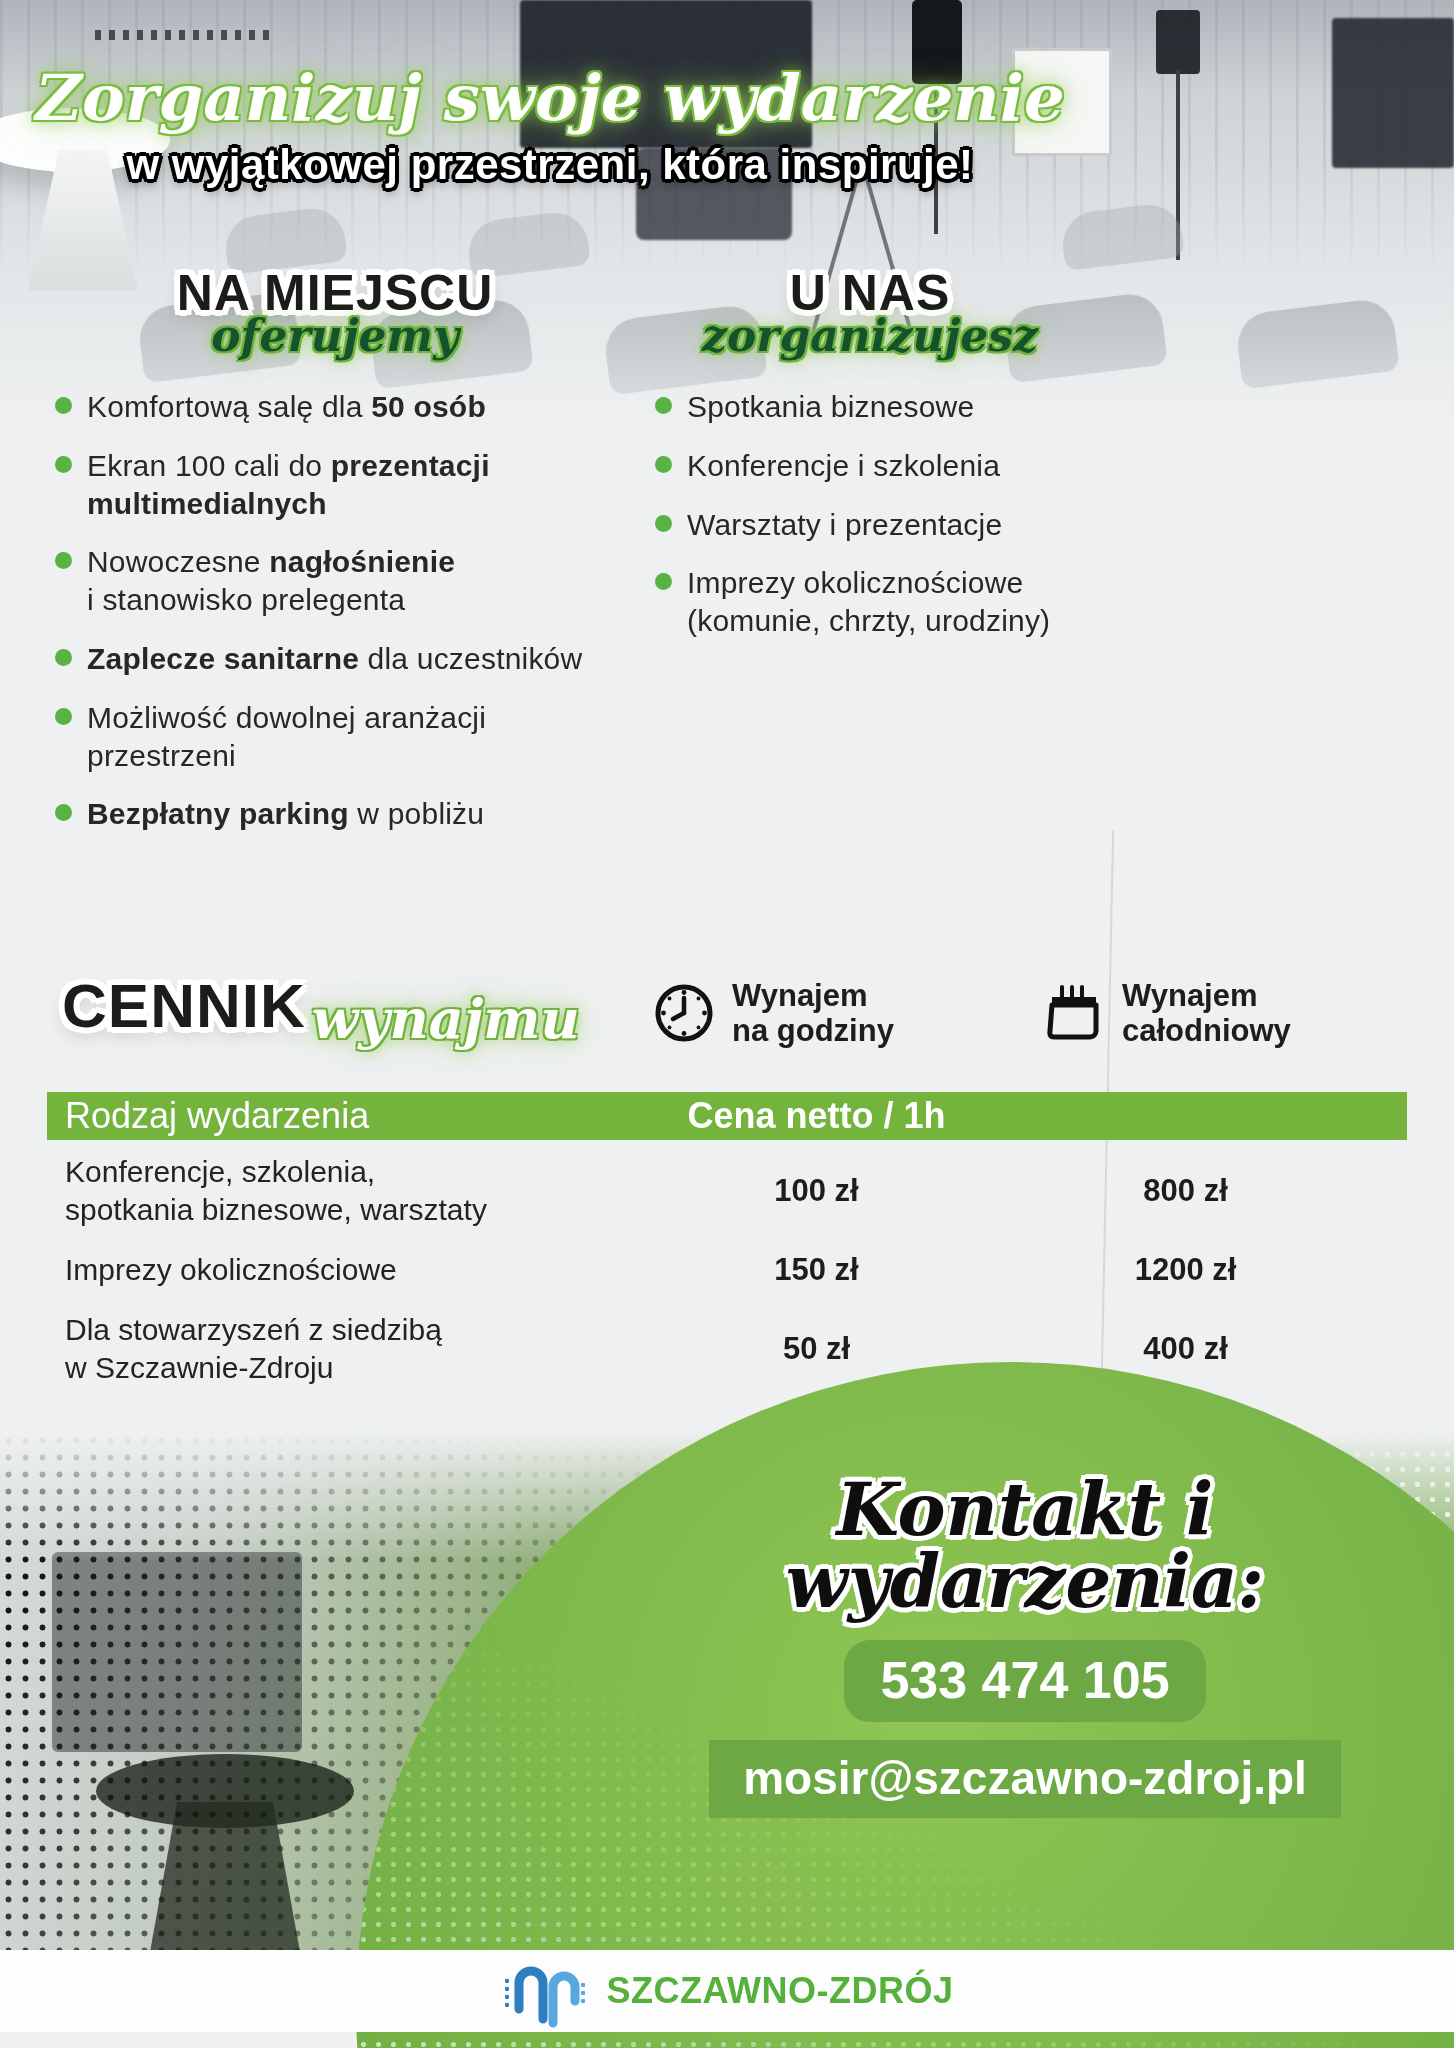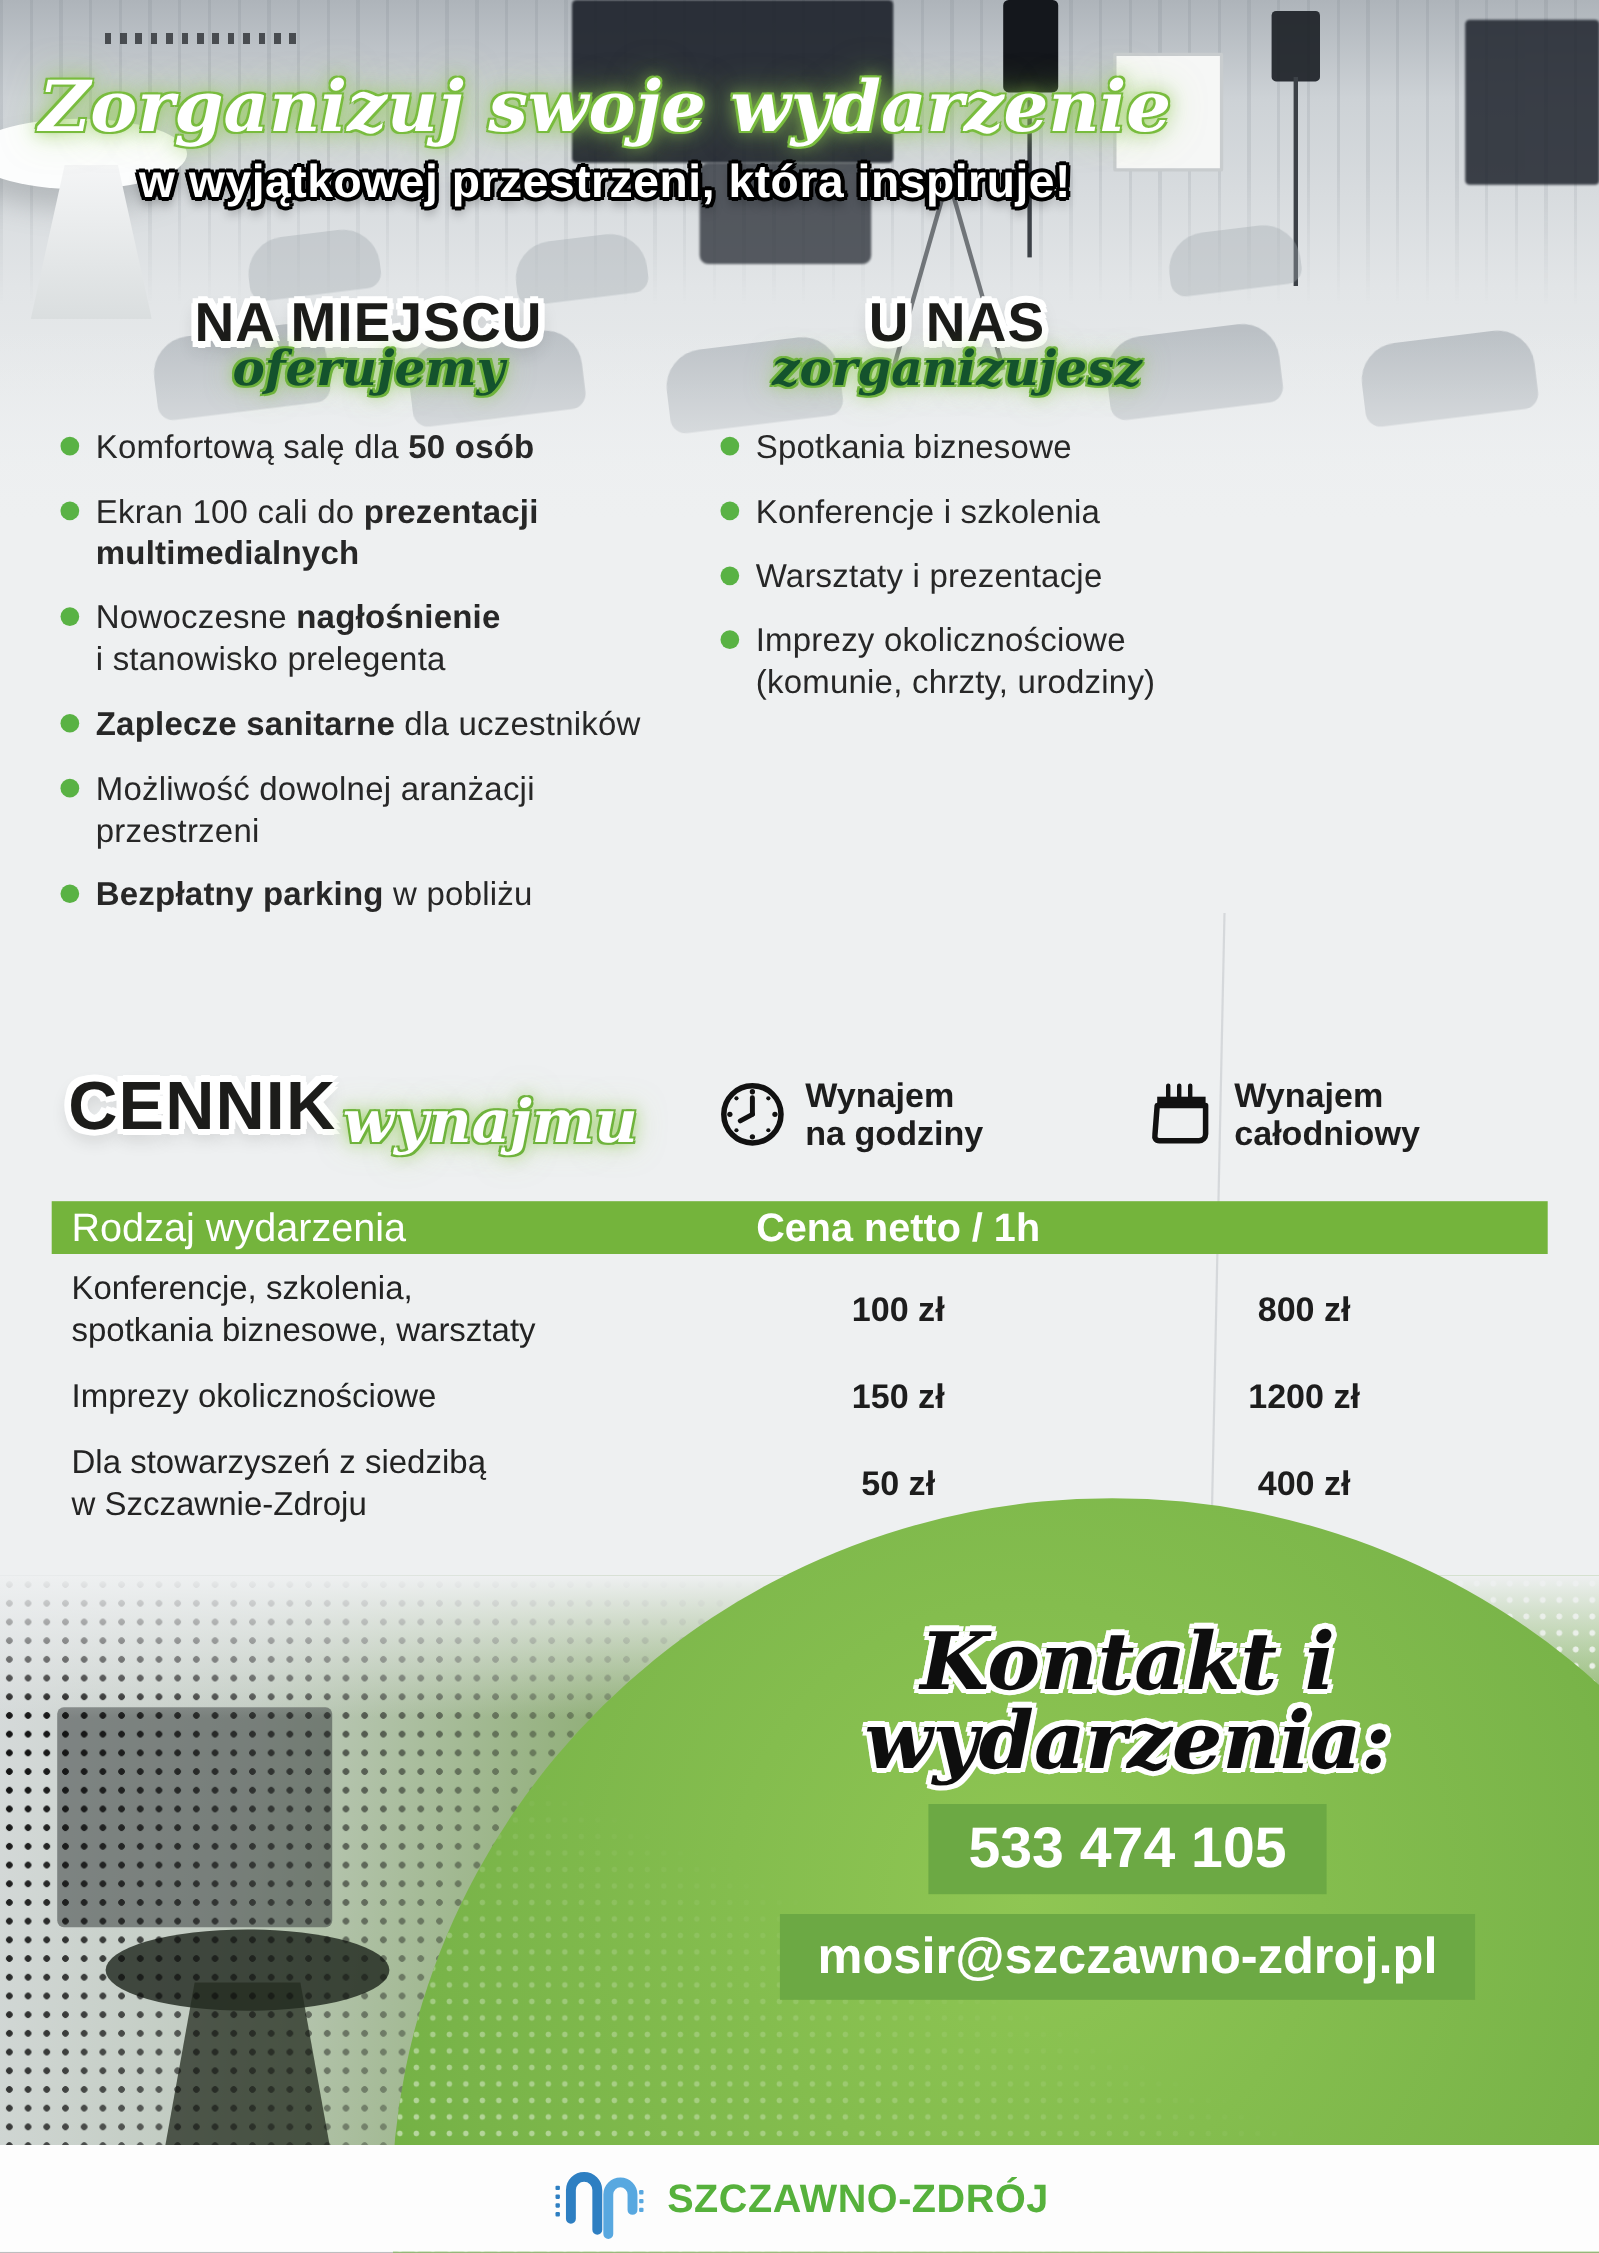--- a/index.html
+++ b/index.html
@@ -117,25 +117,25 @@
      background:radial-gradient(circle at 44% 28%,#8fc653 0%,#79b449 45%,#67ab3a 70%,#5f9f35 100%);}
   .blob::after{content:"";position:absolute;inset:0;border-radius:50%;
      background-image:radial-gradient(rgba(255,255,255,.85) 2.2px,transparent 2.9px);background-size:15px 15px;
      -webkit-mask-image:linear-gradient(205deg,transparent 42%,rgba(0,0,0,.85) 72%);
      mask-image:linear-gradient(205deg,transparent 42%,rgba(0,0,0,.85) 72%);}
   .contact{position:absolute;left:600px;top:1474px;width:850px;text-align:center;}
   .contact-title{font-size:72px;line-height:1;color:#0e0e0e;
      text-shadow:-4px -4px 0 #fff,4px -4px 0 #fff,-4px 4px 0 #fff,4px 4px 0 #fff,
        -5px 0 0 #fff,5px 0 0 #fff,0 -5px 0 #fff,0 5px 0 #fff;}
   .bar{display:inline-block;background:#6cা944;background:#6ca944;color:#fff;font-weight:700;line-height:1;}
-  .phone-bar{margin-top:22px;font-size:52px;padding:14px 36px 16px;}
+  .phone-bar{margin-top:22px;font-size:52px;padding:14px 36px 16px;border-radius:26px;}
   .email-bar{margin-top:18px;font-size:46px;padding:15px 34px 17px;}
 
   
-  .footer{position:absolute;left:0;top:1950px;width:100%;height:97px;background:#fdfdfd;
+  .footer{position:absolute;left:0;top:1950px;width:100%;height:82px;background:#fdfdfd;
      display:flex;align-items:center;justify-content:center;gap:18px;}
   .brand-text{font-size:36px;font-weight:800;letter-spacing:.5px;color:#56b13c;}
 
   .crease{position:absolute;left:1106px;top:830px;width:2px;height:590px;background:rgba(150,156,162,.28);transform:rotate(1.2deg);}
 </style>
 </head>
 <body>
 
 <div class="page">
 

